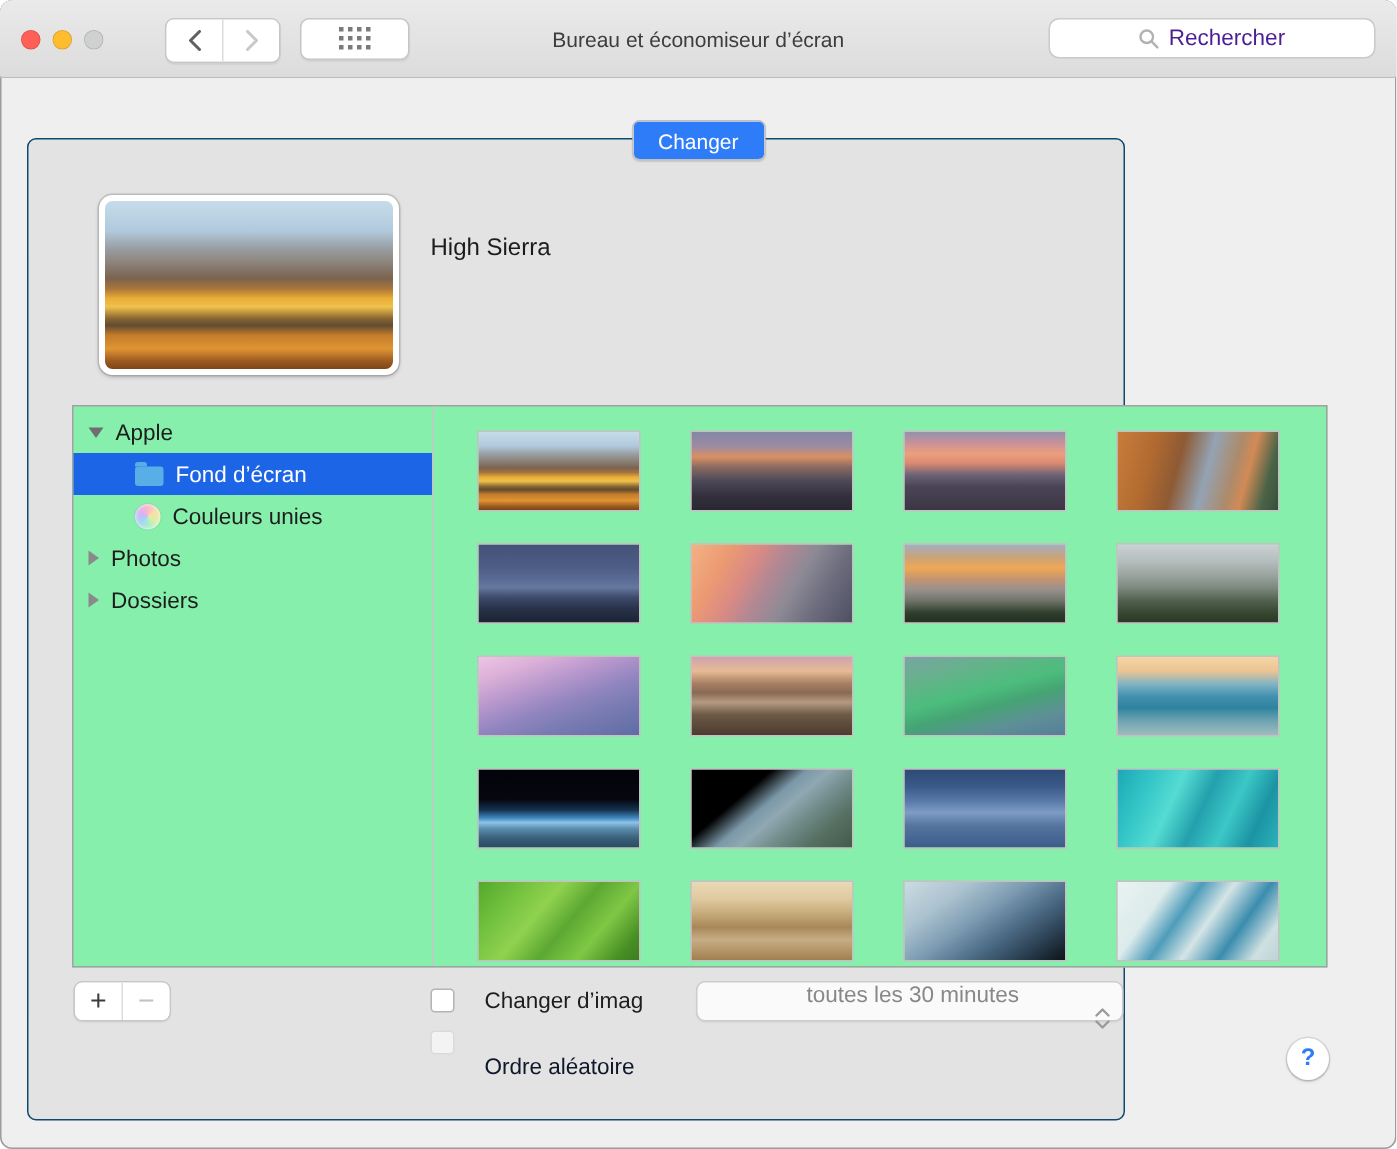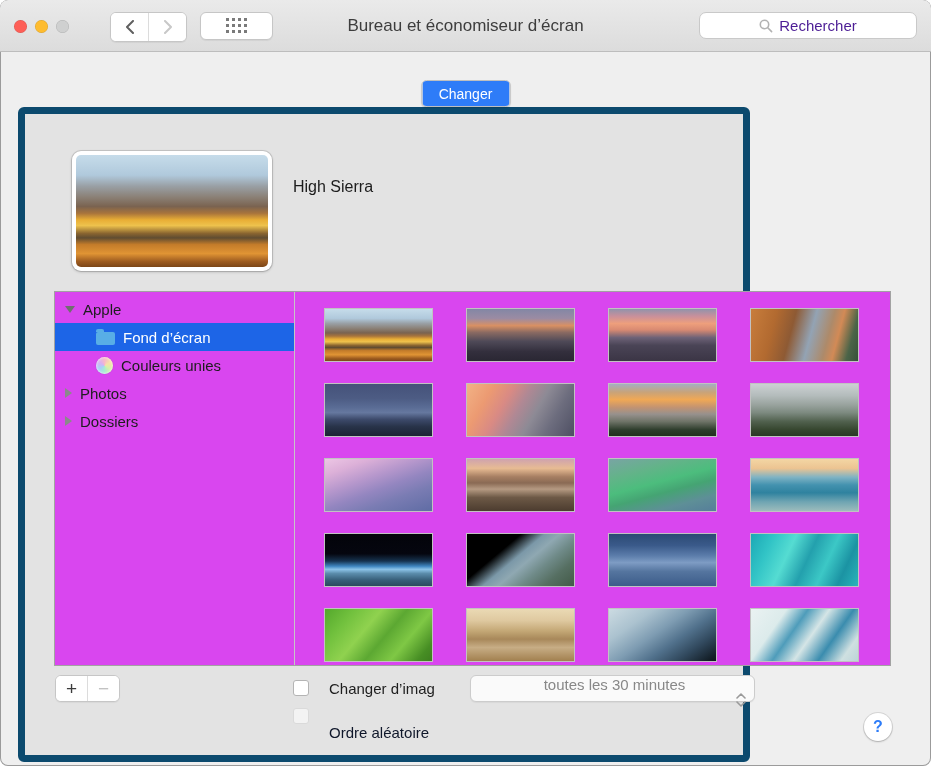--- a/index.html
+++ b/index.html
@@ -15,44 +15,44 @@
   .light.yellow{background:#febc2f;}
   .light.gray{background:#cfd0d0;}
   .nav-group{position:absolute;left:110px;top:12px;height:28px;display:flex;background:#fff;
              border:1px solid #c6c6c6;border-radius:6px;overflow:hidden;box-shadow:0 1px 1px rgba(0,0,0,.06);}
   .nav-btn{width:37px;display:flex;align-items:center;justify-content:center;background:#fff;}
   .nav-btn + .nav-btn{border-left:1px solid #dcdcdc;}
   .gridall-btn{position:absolute;left:200px;top:12px;width:73px;height:28px;background:#fff;
                border:1px solid #c6c6c6;border-radius:6px;display:flex;align-items:center;justify-content:center;
                box-shadow:0 1px 1px rgba(0,0,0,.06);box-sizing:border-box;}
   .window-title{position:absolute;left:0;right:0;top:0;height:51px;display:flex;align-items:center;
-                justify-content:center;font-size:17px;color:#3d3d3d;pointer-events:none;}
+                justify-content:center;font-size:14px;color:#3d3d3d;pointer-events:none;}
   .search-field{position:absolute;right:14px;top:12px;width:218px;height:27px;background:#fff;
                 border:1px solid #c9c9c9;border-radius:7px;box-sizing:border-box;display:flex;
                 align-items:center;justify-content:center;gap:6px;}
   .search-placeholder{font-size:15px;color:#4c1d95;}
   
   .content{position:relative;height:714px;}
-  .tab-box{position:absolute;left:18px;top:55px;width:732px;height:655px;background:#e3e3e3;
-           border:7px solid #0c4a6e;border-radius:6px;box-sizing:border-box;}
+  .tab-box{position:absolute;left:18px;top:40px;width:732px;height:655px;background:#e3e3e3;
+           border:1px solid #0c4a6e;border-radius:6px;box-sizing:border-box;}
   .tabs{position:absolute;top:28px;left:50%;transform:translateX(-50%);height:25px;display:flex;
         border:1px solid #bfbfbf;border-radius:5px;overflow:hidden;z-index:3;background:#fdfdfd;
         box-shadow:0 1px 1px rgba(0,0,0,.12);}
   .tab{display:flex;align-items:center;justify-content:center;font-size:14px;color:#1f1f1f;background:#fdfdfd;}
   .tab.active{background:#2e7cf8;color:#fff;}
   .tab.t-bureau{width:87px;}
   .tab.t-econ{width:207px;border-left:1px solid #e3e3e3;}
   
   .preview-well{position:absolute;left:47px;top:37px;width:200px;height:120px;background:#fff;
                 border-radius:9px;padding:4px;box-sizing:border-box;
                 box-shadow:0 0 0 1px rgba(0,0,0,.12),0 1px 3px rgba(0,0,0,.22);}
   .preview-img{width:100%;height:100%;border-radius:5px;}
   .preview-name{position:absolute;left:268px;top:64px;font-size:16px;color:#1c1c1c;}
   
-  .browser{position:absolute;left:29px;top:177px;width:837px;height:375px;background:#d946ef;
+  .browser{position:absolute;left:29px;top:177px;width:837px;height:375px;background:#86efac;
            border:1px solid #a2a2a2;box-sizing:border-box;display:flex;}
   .sidebar{width:240px;border-right:1px solid #c6c6c6;box-sizing:border-box;padding-top:3px;}
   .side-row{height:28px;display:flex;align-items:center;font-size:15px;color:#1d1d1d;gap:8px;box-sizing:border-box;}
   .side-row.group{padding-left:10px;}
   .side-row.child{padding-left:41px;}
   .side-row.selected{background:#1d65e7;color:#fff;}
   .tri-down{width:0;height:0;border-left:5px solid transparent;border-right:5px solid transparent;
             border-top:7px solid #6f6f6f;}
   .tri-right{width:0;height:0;border-top:5px solid transparent;border-bottom:5px solid transparent;
              border-left:7px solid #8a8a8a;}

